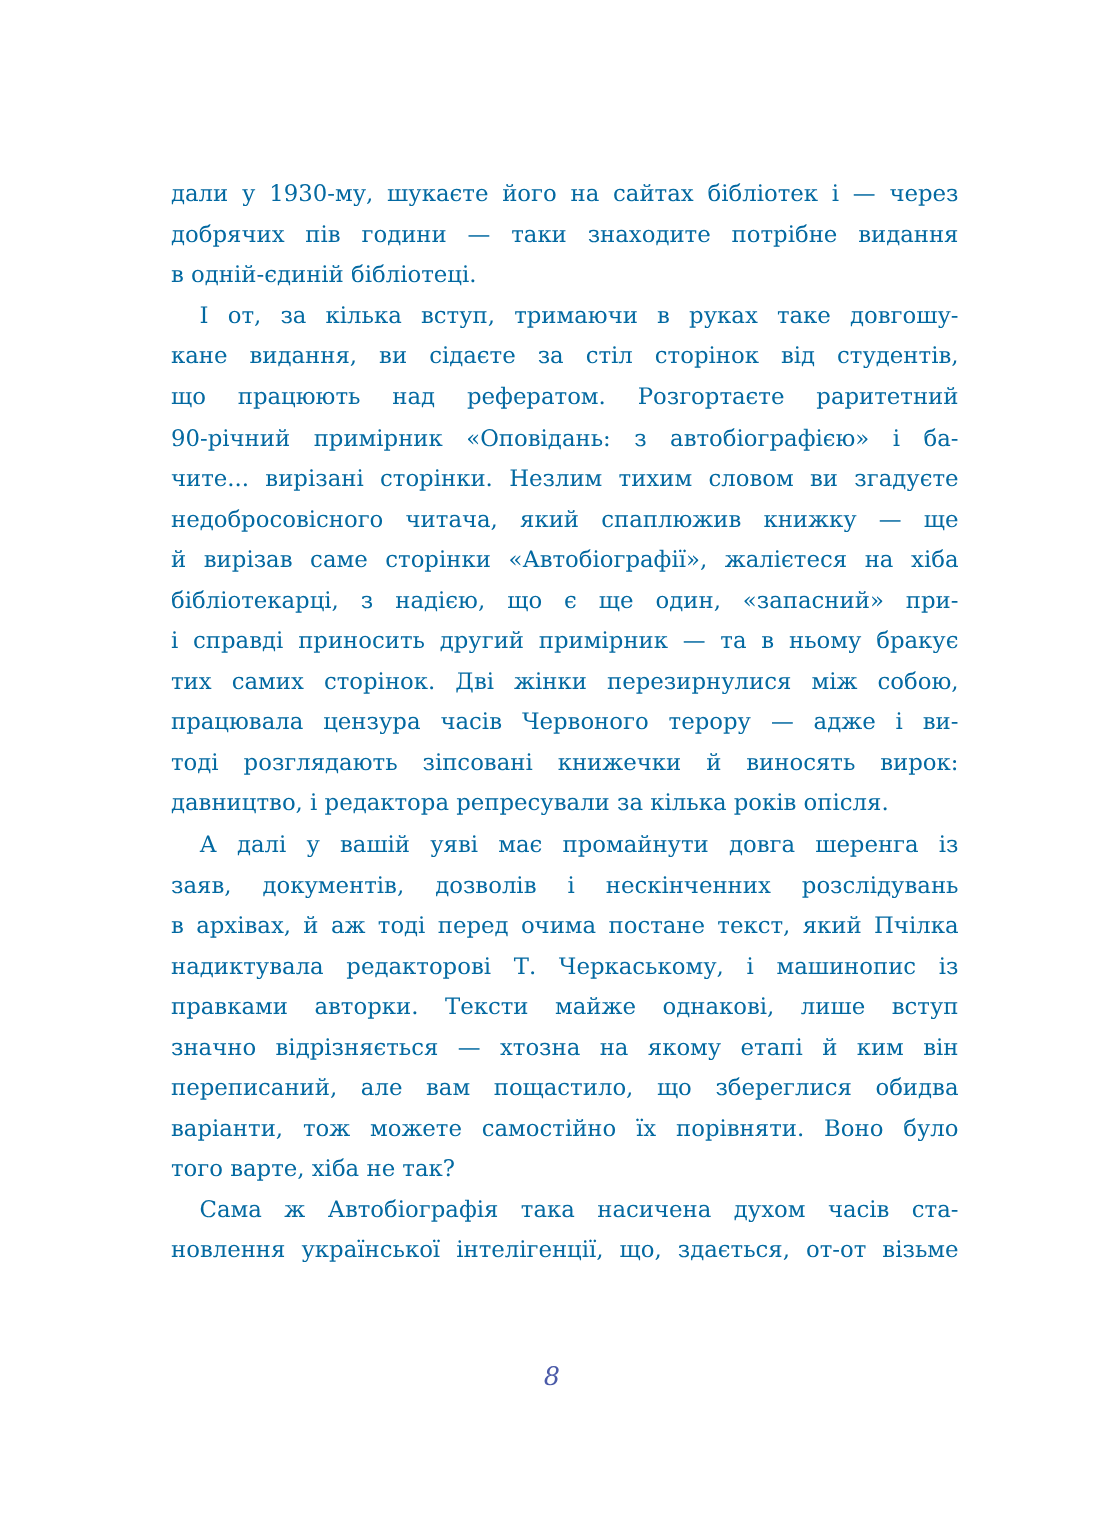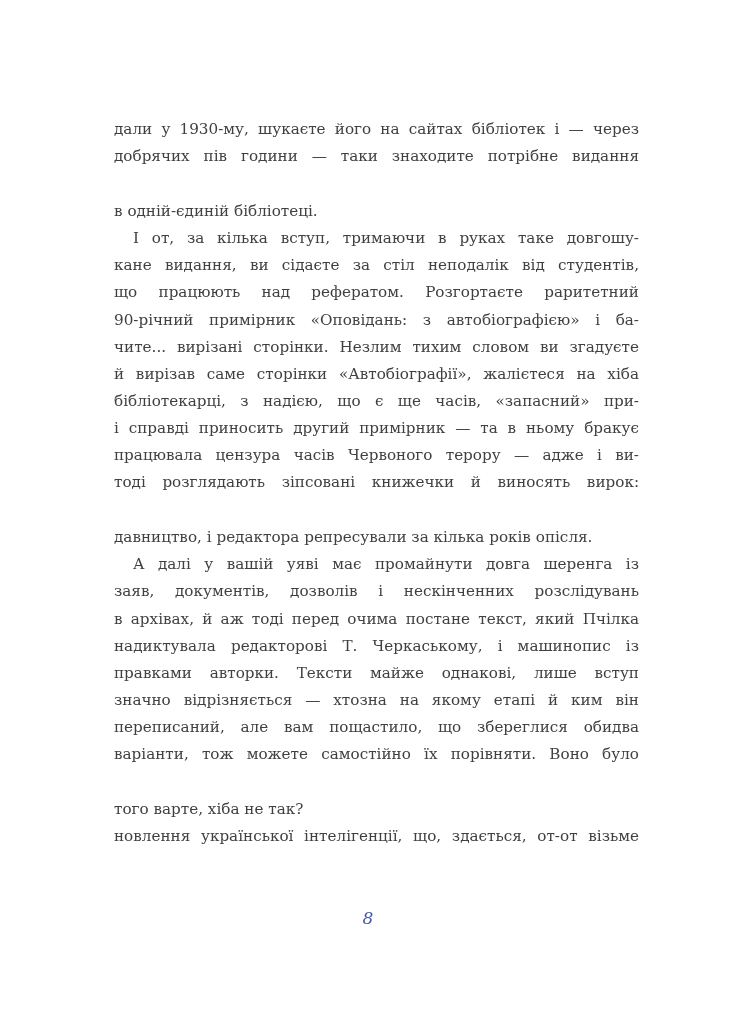--- a/index.html
+++ b/index.html
@@ -10,65 +10,68 @@
     overflow: hidden;
   }
   .page {
     position: absolute;
     left: 114px;
     top: 116px;
     width: 525px;
     font-family: "DejaVu Serif", "Liberation Serif", serif;
     font-size: 15.2px;
     line-height: 27.1px;
-    color: #404040;
+    color: #0369a1;
   }
   .line {
     display: block;
     white-space: nowrap;
     text-align: justify;
     text-align-last: justify;
     height: 27.1px;
   }
-  .line.last { text-align-last: left; margin-top: 28px; }
+  .line.last { text-align-last: left; }
   .line.indent { padding-left: 19px; }
   .page-number {
     position: absolute;
     left: 0; width: 736px;
     top: 908px;
     text-align: center;
     font-family: "DejaVu Serif", "Liberation Serif", serif;
     font-style: italic;
     font-size: 17px;
     color: #4a5aa8;
   }
 </style>
 </head>
 <body>
 
 <div class="page" id="page-body">
     <span class="line">дали у 1930-му, шукаєте його на сайтах бібліотек і — через</span>
     <span class="line">добрячих пів години — таки знаходите потрібне видання</span>
     <span class="line last">в одній-єдиній бібліотеці.</span>
     <span class="line indent">І от, за кілька вступ, тримаючи в руках таке довгошу-</span>
-    <span class="line">кане видання, ви сідаєте за стіл неподалік від студентів,</span>
+    <span class="line">кане видання, ви сідаєте за стіл сторінок від студентів,</span>
     <span class="line">що працюють над рефератом. Розгортаєте раритетний</span>
     <span class="line">90-річний примірник «Оповідань: з автобіографією» і ба-</span>
     <span class="line">чите... вирізані сторінки. Незлим тихим словом ви згадуєте</span>
+    <span class="line">недобросовісного читача, який спаплюжив книжку — ще</span>
     <span class="line">й вирізав саме сторінки «Автобіографії», жалієтеся на хіба</span>
-    <span class="line">бібліотекарці, з надією, що є ще часів, «запасний» при-</span>
+    <span class="line">бібліотекарці, з надією, що є ще один, «запасний» при-</span>
     <span class="line">і справді приносить другий примірник — та в ньому бракує</span>
+    <span class="line">тих самих сторінок. Дві жінки перезирнулися між собою,</span>
     <span class="line">працювала цензура часів Червоного терору — адже і ви-</span>
     <span class="line">тоді розглядають зіпсовані книжечки й виносять вирок:</span>
     <span class="line last">давництво, і редактора репресували за кілька років опісля.</span>
     <span class="line indent">А далі у вашій уяві має промайнути довга шеренга із</span>
     <span class="line">заяв, документів, дозволів і нескінченних розслідувань</span>
     <span class="line">в архівах, й аж тоді перед очима постане текст, який Пчілка</span>
     <span class="line">надиктувала редакторові Т. Черкаському, і машинопис із</span>
     <span class="line">правками авторки. Тексти майже однакові, лише вступ</span>
     <span class="line">значно відрізняється — хтозна на якому етапі й ким він</span>
     <span class="line">переписаний, але вам пощастило, що збереглися обидва</span>
     <span class="line">варіанти, тож можете самостійно їх порівняти. Воно було</span>
     <span class="line last">того варте, хіба не так?</span>
+    <span class="line indent">Сама ж Автобіографія така насичена духом часів ста-</span>
     <span class="line">новлення української інтелігенції, що, здається, от-от візьме</span>
   </div>
 
 <div class="page-number">8</div>
 
 </body></html>

